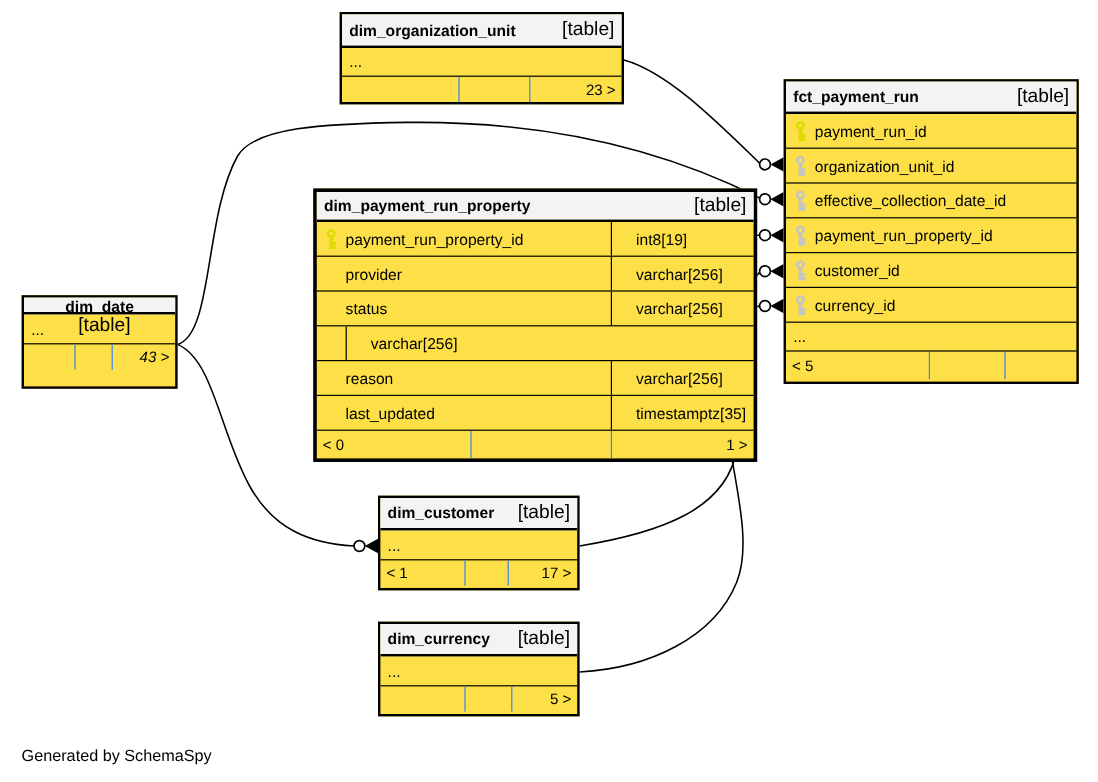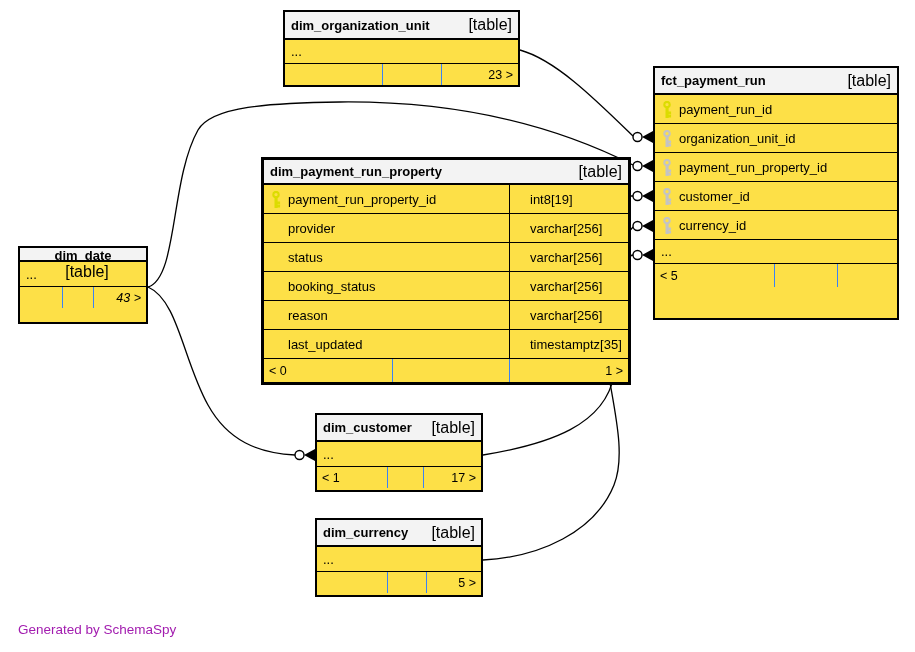--- a/index.html
+++ b/index.html
@@ -22,21 +22,21 @@
   .ellipsis-row{display:flex;align-items:center;border-bottom:1px solid #000;box-sizing:border-box;font-size:13px;padding:0 6px;}
   .footer-row{display:flex;box-sizing:border-box;font-size:12.5px;}
   .fcell{display:flex;align-items:center;box-sizing:border-box;padding:0 5px;white-space:nowrap;}
   .fcell + .fcell{border-left:1px solid #3b82f6;}
   .fcell.r{justify-content:flex-end;}
   .key-icon{display:block;}
   .key-icon.pk circle,.key-icon.pk rect{stroke:#dcdc00;}
   .key-icon.pk .shaft{fill:#dcdc00;}
   .key-icon.fk circle,.key-icon.fk rect{stroke:#c4c4c4;}
   .key-icon.fk .shaft{fill:#c4c4c4;}
-  .generated-note{position:absolute;left:18px;top:622px;font-size:13.5px;color:#a21caf;z-index:1;}
+  .generated-note{position:absolute;left:18px;top:622px;font-size:13.5px;color:#000000;z-index:1;}
 </style>
 </head>
 <body>
 
 <div class="canvas">
 
   <svg class="wires" width="915" height="652">
 
     <path class="wire" d="M 520,50 C 556,60 596,100 633,136"></path>
 
@@ -111,20 +111,31 @@
     <div class="row">
       <span class="key-cell">
         <svg class="key-icon fk" width="10" height="17" viewBox="0 0 10 17">
           <circle cx="5" cy="3.6" r="2.7" fill="none" stroke-width="2.1"></circle>
           <rect class="shaft" x="4" y="6" width="2.1" height="10.5"></rect>
           <rect class="shaft" x="6" y="11" width="2.6" height="1.8"></rect>
           <rect class="shaft" x="6" y="14.2" width="2.6" height="1.8"></rect>
         </svg>
       </span>
       <span class="col-label">organization_unit_id</span>
+    </div>
+    <div class="row">
+      <span class="key-cell">
+        <svg class="key-icon fk" width="10" height="17" viewBox="0 0 10 17">
+          <circle cx="5" cy="3.6" r="2.7" fill="none" stroke-width="2.1"></circle>
+          <rect class="shaft" x="4" y="6" width="2.1" height="10.5"></rect>
+          <rect class="shaft" x="6" y="11" width="2.6" height="1.8"></rect>
+          <rect class="shaft" x="6" y="14.2" width="2.6" height="1.8"></rect>
+        </svg>
+      </span>
+      <span class="col-label">effective_collection_date_id</span>
     </div>
     <div class="row">
       <span class="key-cell">
         <svg class="key-icon fk" width="10" height="17" viewBox="0 0 10 17">
           <circle cx="5" cy="3.6" r="2.7" fill="none" stroke-width="2.1"></circle>
           <rect class="shaft" x="4" y="6" width="2.1" height="10.5"></rect>
           <rect class="shaft" x="6" y="11" width="2.6" height="1.8"></rect>
           <rect class="shaft" x="6" y="14.2" width="2.6" height="1.8"></rect>
         </svg>
       </span>
@@ -184,21 +195,20 @@
       <span class="col-label">provider</span>
       <span class="type-cell" style="width:119px;">varchar[256]</span>
     </div>
     <div class="row">
       <span class="key-cell"></span>
       <span class="col-label">status</span>
       <span class="type-cell" style="width:119px;">varchar[256]</span>
     </div>
     <div class="row">
       <span class="key-cell"></span>
-      <span class="col-label">booking_status</span>
       <span class="type-cell" style="width:119px;">varchar[256]</span>
     </div>
     <div class="row">
       <span class="key-cell"></span>
       <span class="col-label">reason</span>
       <span class="type-cell" style="width:119px;">varchar[256]</span>
     </div>
     <div class="row">
       <span class="key-cell"></span>
       <span class="col-label">last_updated</span>

